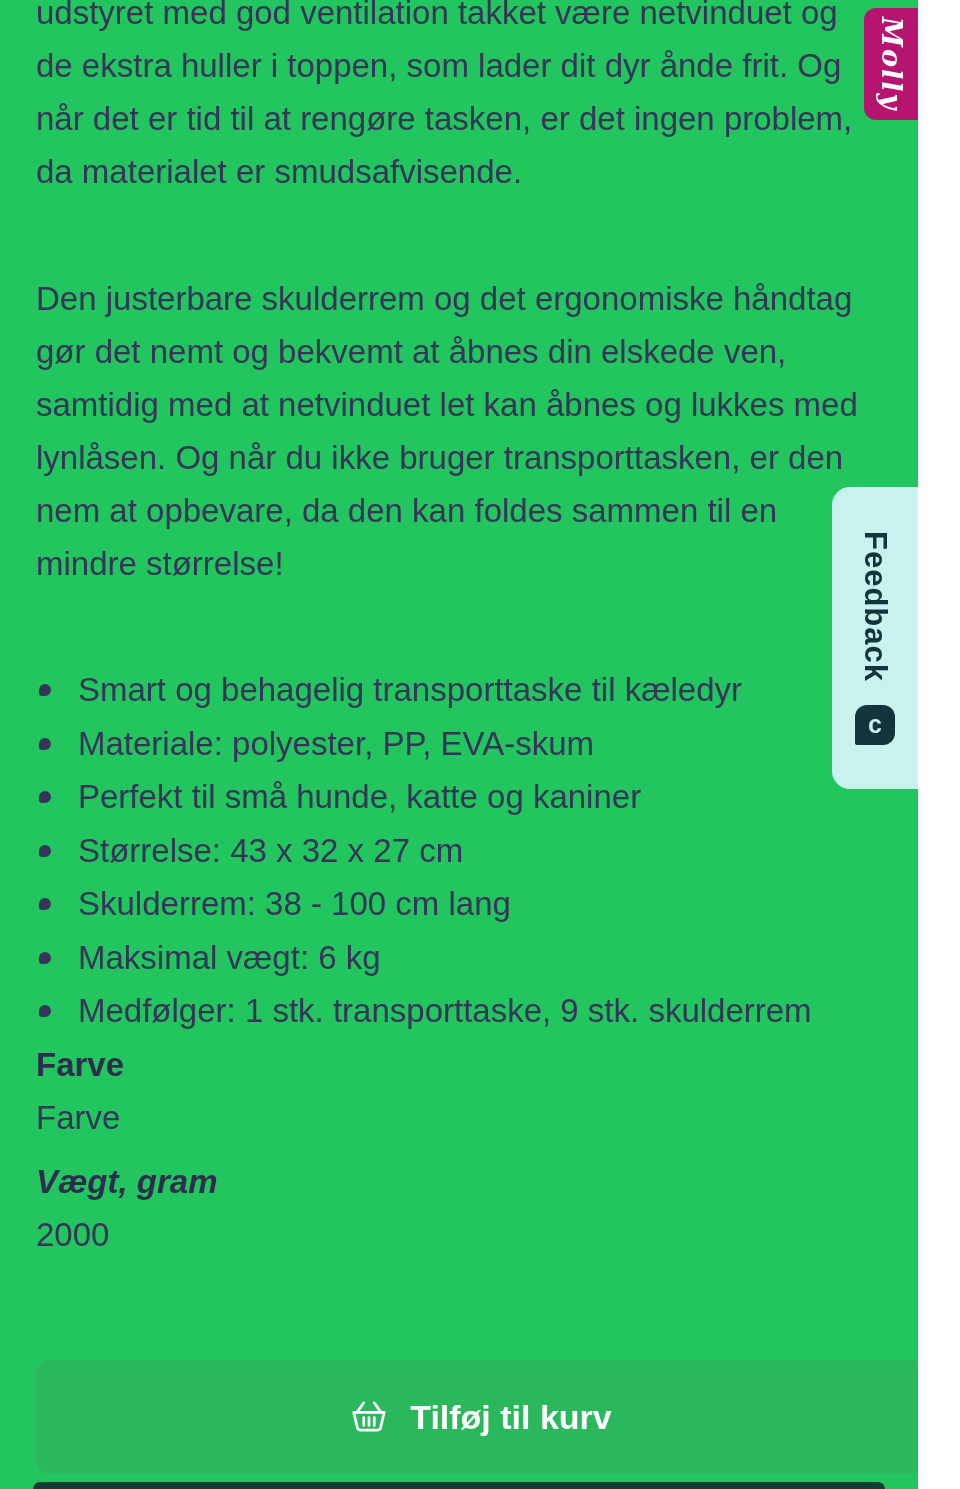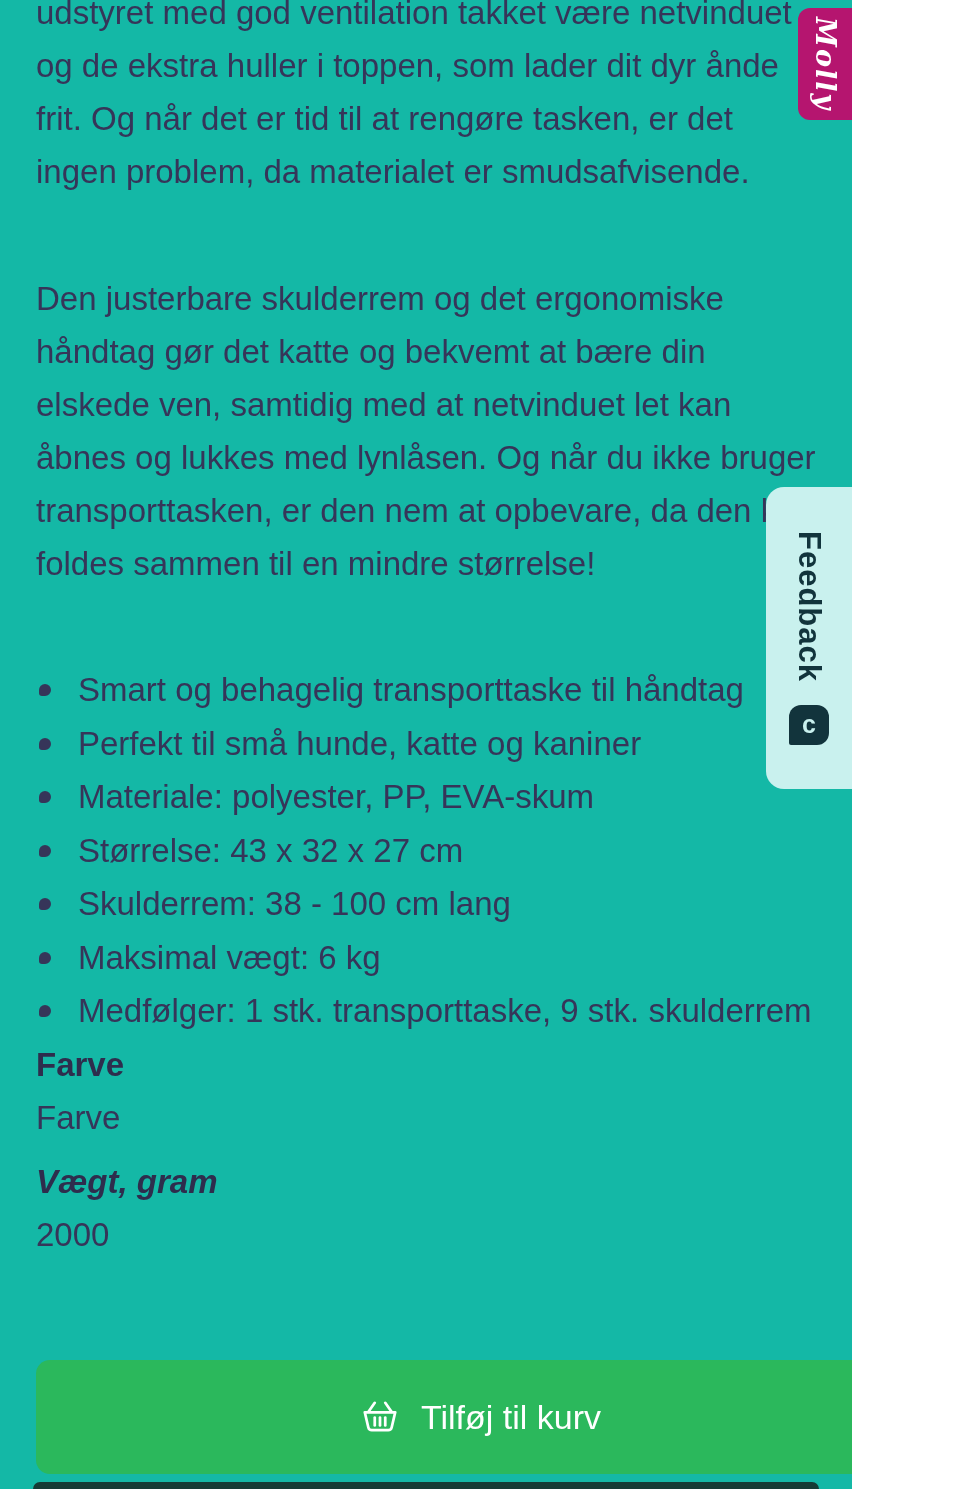--- a/index.html
+++ b/index.html
@@ -1,21 +1,21 @@
 <!DOCTYPE html>
 <html><head>
 <meta charset="utf-8">
 <style>
   * { margin:0; padding:0; box-sizing:border-box; }
   html, body { background:#ffffff; }
   .page {
     position:relative;
-    width:852px; height:1489px;
+    width:918px; height:1489px;
     overflow:hidden;
-    background:#14b8a6;
+    background:#22c55e;
     font-family:"Liberation Sans","DejaVu Sans",sans-serif;
     color:#363559;
     font-size:33px;
     line-height:53px;
   }
   .content { padding:0 36px; }
 
   .para-1 { margin-top:-14px; }
   .para-2 { margin-top:74px; }
 
@@ -29,21 +29,21 @@
 
   .options { }
   .opt-label { font-weight:700; color:#2e2d4d; }
   .opt-2 { margin-top:11px;font-style:italic; }
 
   .cart-button {
     position:absolute; left:36px; top:1360px;
     width:888px; height:114px;
     border:none; border-radius:14px;
     background:#2bb85c; color:#ffffff;
-    font-family:inherit; font-weight:400; font-size:34px;
+    font-family:inherit; font-weight:700; font-size:34px;
     display:flex; align-items:center; justify-content:center; gap:20px;
     cursor:pointer;
   }
   .basket-icon { flex:0 0 auto; }
 
   .molly-tab {
     position:absolute; top:8px; right:0;
     width:54px; height:112px;
     background:#b5156f;
     border-radius:12px 0 0 12px;
@@ -90,26 +90,26 @@
 </style>
 </head>
 <body>
 
 <div class="page">
 
   <div class="content">
 
     <p class="para-1">udstyret med god ventilation takket være netvinduet og de ekstra huller i toppen, som lader dit dyr ånde frit. Og når det er tid til at rengøre tasken, er det ingen problem, da materialet er smudsafvisende.</p>
 
-    <p class="para-2">Den justerbare skulderrem og det ergonomiske håndtag gør det katte og bekvemt at bære din elskede ven, samtidig med at netvinduet let kan åbnes og lukkes med lynlåsen. Og når du ikke bruger transporttasken, er den nem at opbevare, da den kan foldes sammen til en mindre størrelse!</p>
+    <p class="para-2">Den justerbare skulderrem og det ergonomiske håndtag gør det nemt og bekvemt at åbnes din elskede ven, samtidig med at netvinduet let kan åbnes og lukkes med lynlåsen. Og når du ikke bruger transporttasken, er den nem at opbevare, da den kan foldes sammen til en mindre størrelse!</p>
 
     <ul class="bullet-list">
-      <li>Smart og behagelig transporttaske til håndtag</li>
+      <li>Smart og behagelig transporttaske til kæledyr</li>
+      <li>Materiale: polyester, PP, EVA-skum</li>
       <li>Perfekt til små hunde, katte og kaniner</li>
-      <li>Materiale: polyester, PP, EVA-skum</li>
       <li>Størrelse: 43 x 32 x 27 cm</li>
       <li>Skulderrem: 38 - 100 cm lang</li>
       <li>Maksimal vægt: 6 kg</li>
       <li>Medfølger: 1 stk. transporttaske, 9 stk. skulderrem</li>
     </ul>
 
     <div class="options">
       <div class="opt-label">Farve</div>
       <div>Farve</div>
 

